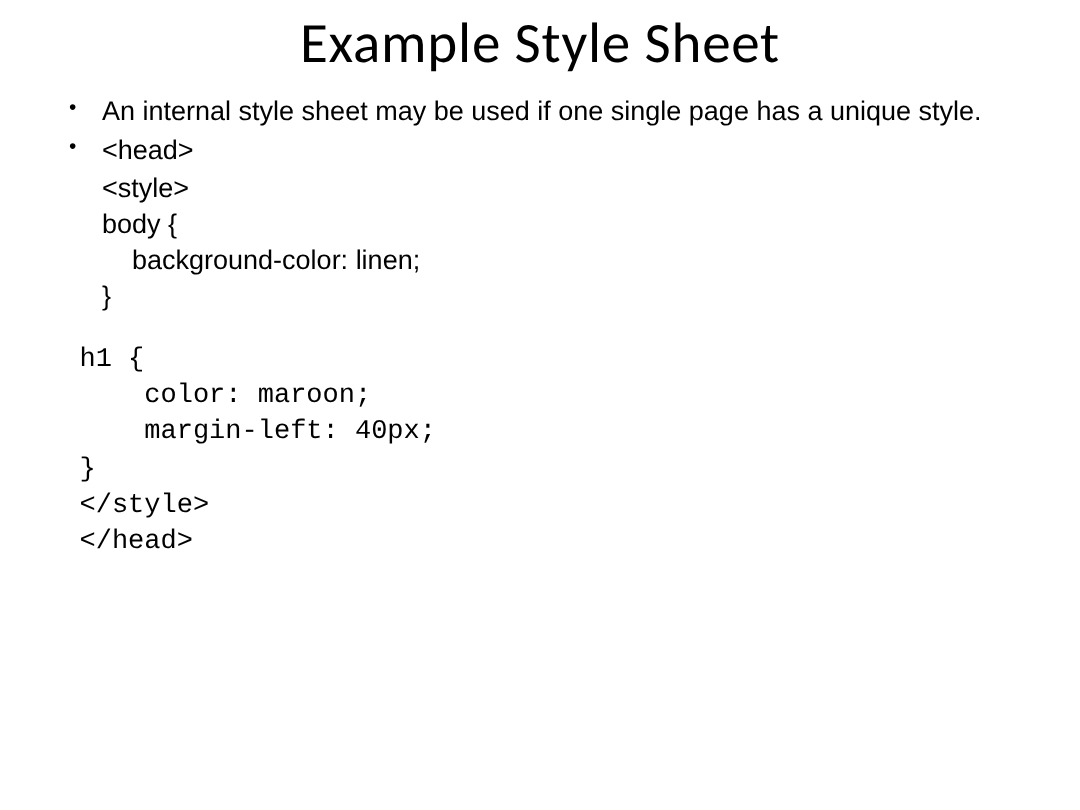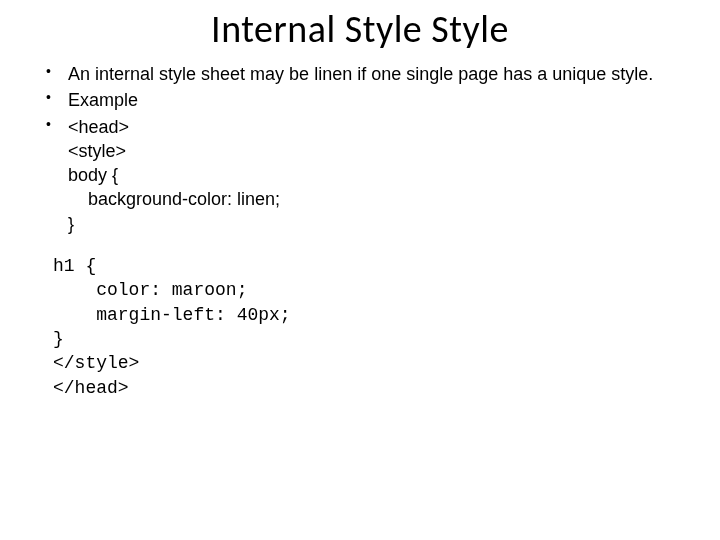--- a/index.html
+++ b/index.html
@@ -47,25 +47,24 @@
       margin-left: 13px;
       margin-top: 2px;
     }
     .code-block-gap {
       margin-top: 18px;
     }
   </style>
 </head>
 <body>
 
-<h1 class="title">Internal Style Style</h1>
+<h1 class="title">Example Style Sheet</h1>
 
 <ul>
-  <li>An internal style sheet may be linen if one single page has a unique style.</li>
-  <li>Example</li>
+  <li>An internal style sheet may be used if one single page has a unique style.</li>
   <li>
     <span class="code-inline" style="font-family: Liberation Sans, sans-serif; white-space: pre;">&lt;head&gt;
 &lt;style&gt;
 body {
     background-color: linen;
 }</span>
   </li>
 </ul>
 
 <div class="code-block code-block-gap">h1 {

